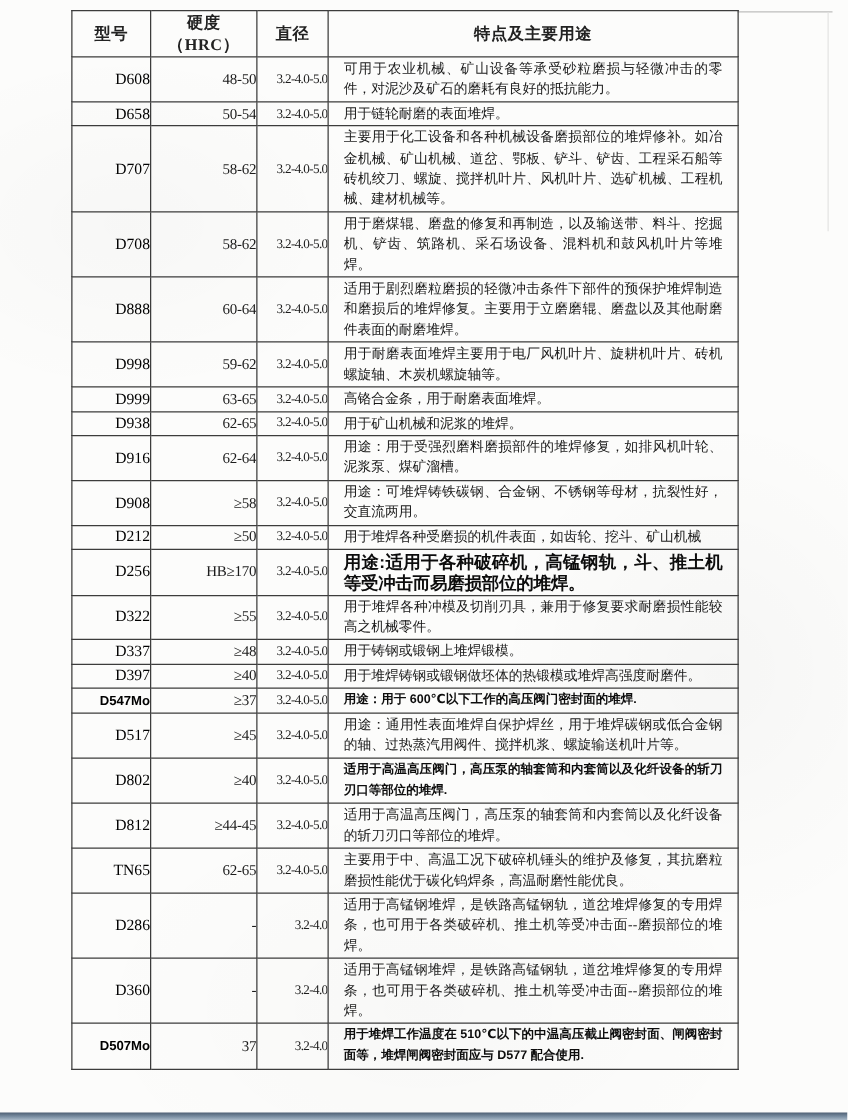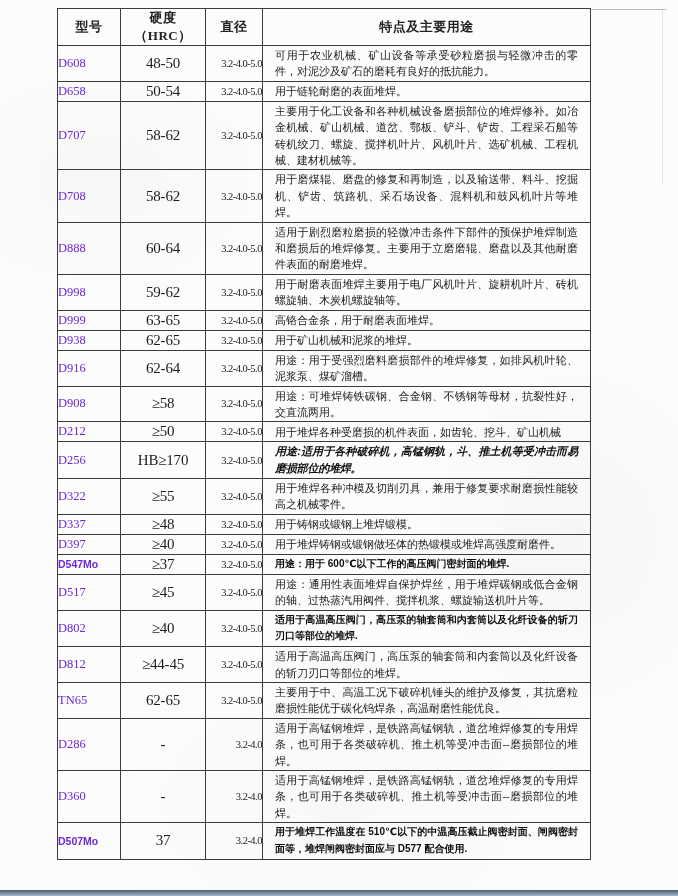--- a/index.html
+++ b/index.html
@@ -24,32 +24,32 @@
   .scan-table col.c-desc{width:328px;}
   .scan-table th,.scan-table td{
     border:1px solid #3c3c3c;
     vertical-align:middle;
     overflow:hidden;
   }
   .scan-table thead th{
     height:22px;font-size:13px;font-weight:600;text-align:center;
     padding:0 1px;letter-spacing:0.5px;color:#222;
   }
-  td.model{font-size:12.5px;text-align:left;padding:1px 0;color:#6d28d9;}
-  td.hardness{font-size:15px;text-align:center;padding:1px 0;letter-spacing:-0.2px;}
+  td.model{font-size:12.5px;text-align:right;padding:1px 0;color:#000000;}
+  td.hardness{font-size:12px;text-align:right;padding:1px 0;letter-spacing:-0.2px;}
   td.diameter{font-size:10.5px;text-align:right;padding:1px 0;letter-spacing:-0.5px;white-space:nowrap;}
   td.desc{
     font-size:11px;line-height:16.4px;text-align:justify;text-justify:inter-ideograph;
     padding:1px 12px;color:#191919;
   }
   tr.bold td.desc{
     font-family:"Liberation Sans","DejaVu Sans",sans-serif;
     font-weight:bold;font-size:10px;line-height:16.8px;color:#0d0d0d;
   }
-  tr.small td.desc{font-size:11px;letter-spacing:-0.2px;font-style:italic;}
+  tr.small td.desc{font-size:14px;letter-spacing:-0.2px;}
   tr.model-bold td.model{
     font-family:"Liberation Sans","DejaVu Sans",sans-serif;
     font-weight:bold;font-size:10.5px;
   }
   tr.model-bold td.hardness{font-weight:normal;}
   .artifact-top-line{
     position:absolute;left:590px;top:9px;width:76px;height:1px;
     background:#bdbdbd;
   }
   .artifact-right-line{

